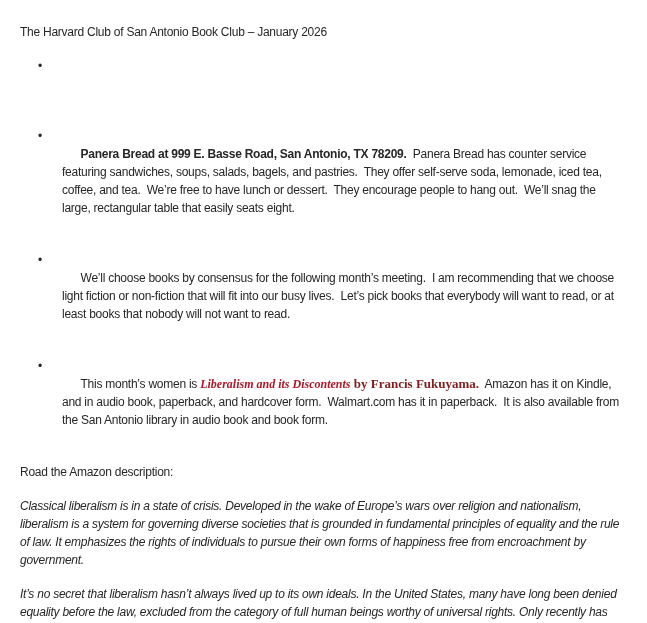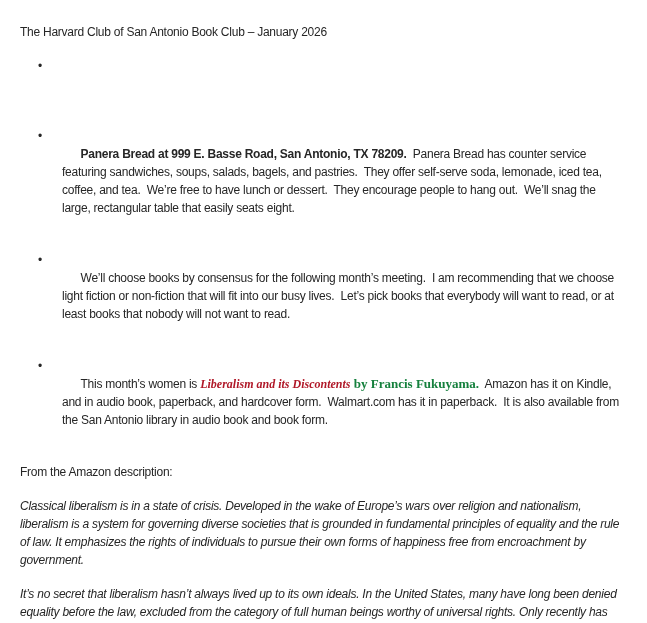--- a/index.html
+++ b/index.html
@@ -36,21 +36,21 @@
     font-family: "Liberation Serif", serif;
     font-style: italic;
     font-weight: bold;
     color: #b01828;
     font-size: 12px;
     letter-spacing: 0;
   }
   .book-author {
     font-family: "Liberation Serif", serif;
     font-weight: bold;
-    color: #15803d;
+    color: #7f1d1d;
     font-size: 13px;
     letter-spacing: 0;
   }
   .section-label { margin-top: 29px; }
   .para { margin-top: 18px; font-style: italic; }
   .para-last { margin-top: 24px; }
 </style>
 </head>
 <body>
 
@@ -71,20 +71,20 @@
     <li>
       <span class="marker">•</span><span>We’ll choose books by consensus for the following month’s meeting.  I am recommending that we choose light fiction or non-fiction that will fit into our busy lives.  Let’s pick books that everybody will want to read, or at least books that nobody will not want to read.</span>
     </li>
 
     <li>
       <span class="marker">•</span><span>This month’s women is </span><span class="book-title">Liberalism and its Discontents</span><span class="book-author"> by Francis Fukuyama.</span><span>  Amazon has it on Kindle, and in audio book, paperback, and hardcover form.  Walmart.com has it in paperback.  It is also available from the San Antonio library in audio book and book form.</span>
     </li>
 
   </ul>
 
-  <p class="section-label">From the Amazon description:</p>
+  <p class="section-label">Road the Amazon description:</p>
 
   <p class="para">Classical liberalism is in a state of crisis. Developed in the wake of Europe’s wars over religion and nationalism, liberalism is a system for governing diverse societies that is grounded in fundamental principles of equality and the rule of law. It emphasizes the rights of individuals to pursue their own forms of happiness free from encroachment by government.</p>
 
   <p class="para">It’s no secret that liberalism hasn’t always lived up to its own ideals. In the United States, many have long been denied equality before the law, excluded from the category of full human beings worthy of universal rights. Only recently has this definition expanded to include, to varying degrees, women, African Americans, LGBTQ+ people, and other historically marginalized groups. As the renowned political philosopher Francis Fukuyama shows in Liberalism and Its Discontents, the principles of liberalism have also, in recent decades, been pushed to new extremes by both the right and the left: neoliberals have made a cult of economic freedom, and progressives have focused on identity over human universality as central to their political vision. The result, Fukuyama argues, has been a fracturing of our civil society and increasing peril to our democracy.</p>
 
 
 </div>
 
 </body></html>

